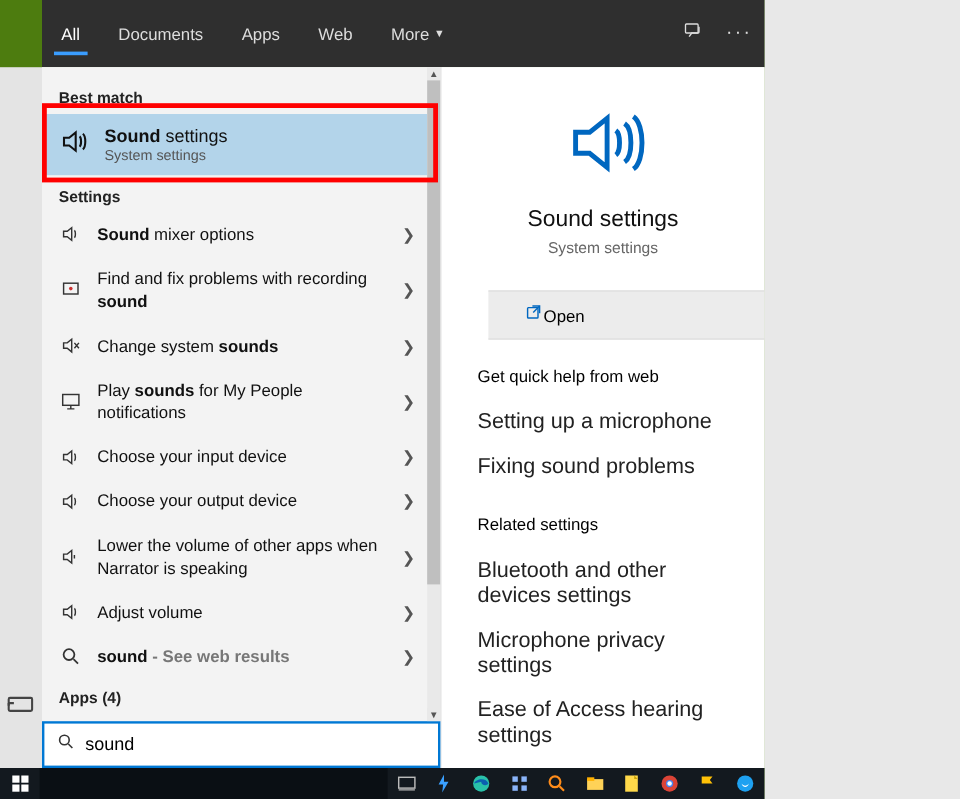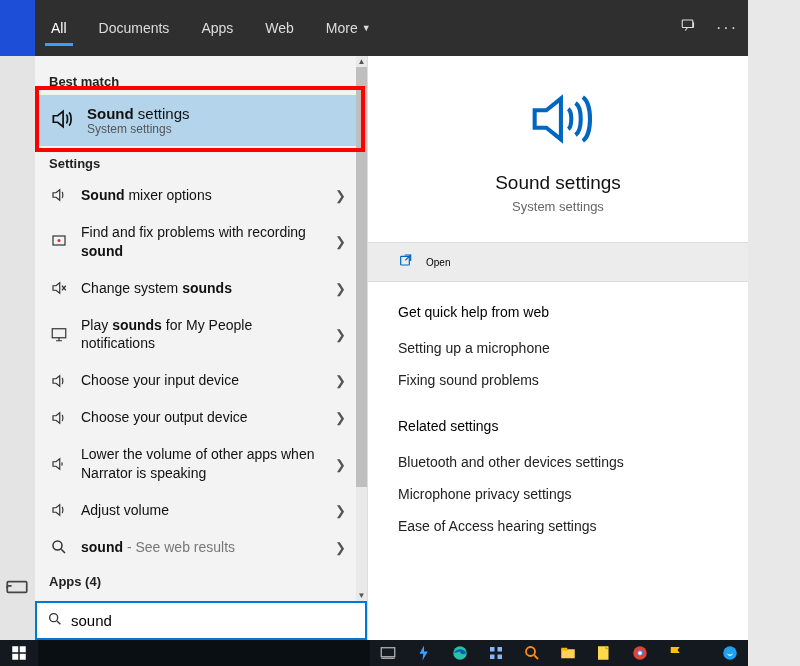--- a/index.html
+++ b/index.html
@@ -1,17 +1,17 @@
 <!DOCTYPE html>
 <html><head>
 <meta charset="utf-8">
 <style>
   * { box-sizing: border-box; margin: 0; padding: 0; font-family: "Segoe UI", Tahoma, sans-serif; }
   html, body { width: 800px; height: 666px; overflow: hidden; background: #e8e8e8; }
-  .canvas { position: relative; width: 748px; height: 666px; background: #1d4ed8; }
+  .canvas { position: relative; width: 637px; height: 666px; background: #4d7c0f; }
 
   
   .header { position: absolute; left: 35px; top: 0; right: 0; height: 56px; background: #2f2f2f; display: flex; align-items: stretch; color: #fff; }
   .tabs { display: flex; align-items: stretch; }
   .tab { padding: 0 16px; display: flex; align-items: center; font-size: 14px; color: #ddd; cursor: pointer; position: relative; }
   .tab.active { color: #fff; }
   .tab.active::after { content:""; position:absolute; left:10px; right:10px; bottom:10px; height:3px; background:#3a9dff; }
   .header-spacer { flex: 1; }
   .header-icons { display: flex; align-items: center; padding-right: 10px; gap: 18px; color: #ddd; }
   .header-icons svg { width: 18px; height: 18px; }
@@ -34,37 +34,37 @@
   .best-row .sub { font-size:12px; color:#555; }
   .red-highlight { position:absolute; border:4px solid #ff0000; pointer-events:none; }
 
   
   .row { display:flex; align-items:center; padding: 9px 10px 9px 14px; gap:12px; cursor:pointer; }
   .row .ic { width:20px; display:flex; justify-content:center; }
   .row .ic svg { width:18px; height:18px; stroke:#333; }
   .row .txt { flex:1; font-size:14px; color:#111; line-height:1.35; }
   .row .txt b { font-weight:600; }
   .row .chev { color:#555; font-size:13px; }
-  .row .muted { color:#777; }
+  .row .muted { color:#777;font-weight:bold; }
 
   
   .scrollbar-track { position:absolute; right:0; top:0; bottom:0; width:11px; background:#e9e9e9; }
   .scrollbar-thumb { position:absolute; right:0; width:11px; background:#bfbfbf; }
   .scroll-arrow { position:absolute; right:0; width:11px; height:11px; display:flex; align-items:center; justify-content:center; font-size:8px; color:#555; background:#e9e9e9; }
 
   
   .preview-icon { display:flex; justify-content:center; margin-top:28px; }
   .preview-icon svg { width:70px; height:70px; }
   .preview-title { text-align:center; font-size:19px; margin-top:18px; color:#111; }
   .preview-sub { text-align:center; font-size:13px; color:#666; margin-top:5px; }
-  .open-row { margin-top:28px; background:#ececec; display:flex; align-items:center; padding:10px 30px; gap:12px; font-size:10px; border-top:1px solid #ddd; border-bottom:1px solid #ddd; cursor:pointer; }
+  .open-row { margin-top:28px; background:#ececec; display:flex; align-items:center; padding:10px 30px; font-size:14px; border-top:1px solid #ddd; border-bottom:1px solid #ddd; cursor:pointer;margin-left:39px; }
   .open-row svg { width:16px; height:16px; stroke:#0067c0; }
   .r-section { padding: 22px 30px 0 30px; }
   .r-section-h { font-size:14px; font-weight:400; margin-bottom:12px; }
-  .r-link { font-size:14px; color:#222; padding:8px 0; cursor:pointer; }
+  .r-link { font-size:18px; color:#222; padding:8px 0; cursor:pointer; }
 
   
   .search-box { height:39px; border:2px solid #0078d4; background:#fff; display:flex; align-items:center; padding:0 10px; gap:8px; }
   .search-box svg { width:16px; height:16px; stroke:#333; }
   .search-box input { border:none; outline:none; font-size:15px; flex:1; }
 
   
   .gutter { position:absolute; left:0; top:56px; bottom:26px; width:35px; background:#e4e4e4; }
   .gutter .g-item { position:absolute; left:4px; width:26px; height:26px; display:flex; align-items:center; justify-content:center; }
 

